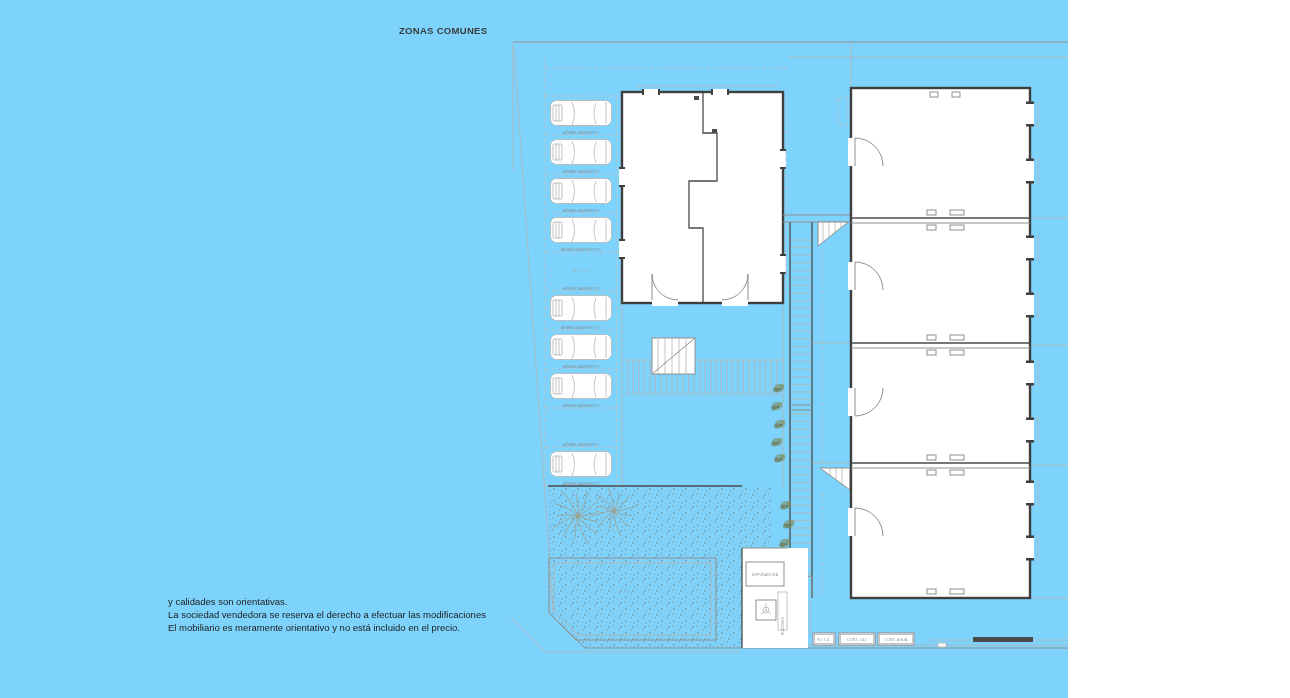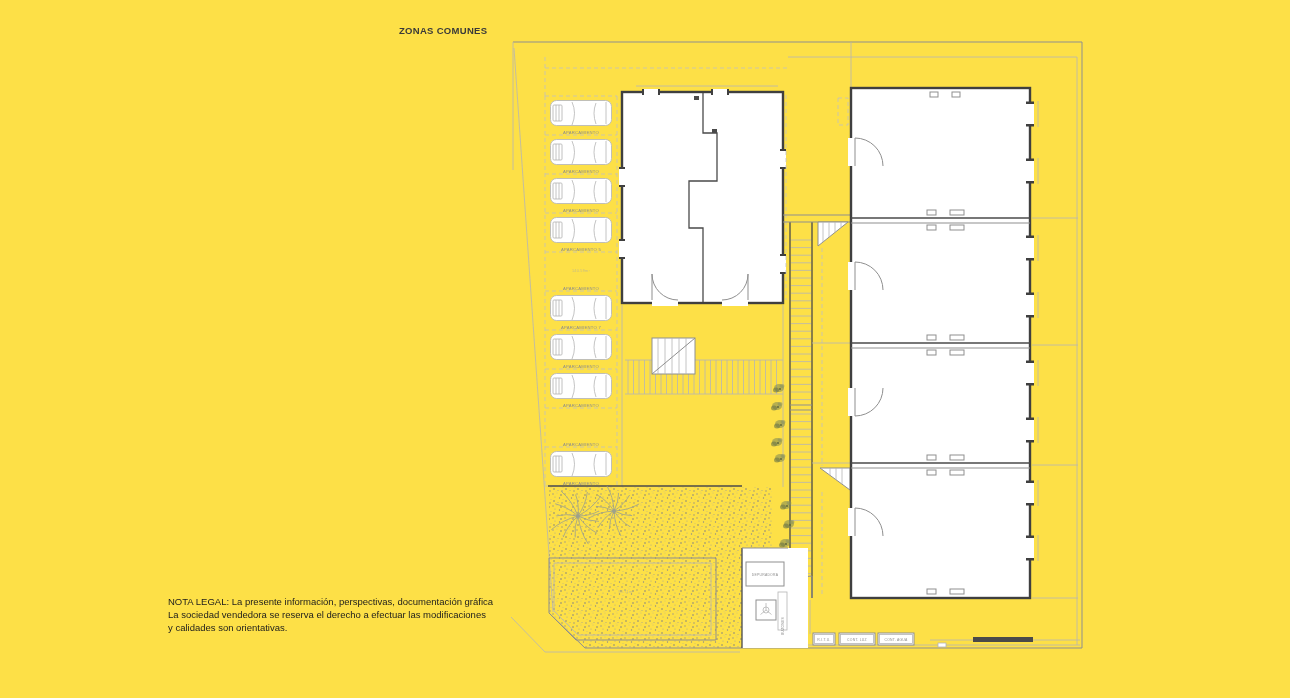--- a/index.html
+++ b/index.html
@@ -1,16 +1,16 @@
 <!DOCTYPE html>
 <html><head>
 <meta charset="utf-8">
 <style>
   html,body{margin:0;padding:0;background:#fff;}
-  .stage{position:relative;width:1290px;height:698px;background:#fde047;overflow:hidden;
+  .stage{position:relative;width:1068px;height:698px;background:#7dd3fc;overflow:hidden;
          font-family:"Liberation Sans",sans-serif;}
   .title{position:absolute;left:399px;top:25px;font-size:9.5px;letter-spacing:.3px;
          color:#3a3a3a;font-weight:bold;}
   .legal{position:absolute;left:168px;top:595px;font-size:9.5px;line-height:13.2px;color:#1c1c1c;}
   svg.plan{position:absolute;left:0;top:0;}
   
   .w {stroke:#3f3f3f;stroke-width:2.4;fill:none;}
   .w2{stroke:#4a4a4a;stroke-width:1.3;fill:none;}
   .m {stroke:#8f8f8f;stroke-width:1;fill:none;}
   .l {stroke:#b5b5b5;stroke-width:.8;fill:none;}
@@ -584,17 +584,17 @@
       </g>
 
     <g>
       <line x1="930" y1="640" x2="1080" y2="640" class="l"></line>
       <rect x="973" y="637" width="60" height="5" fill="#4a4a4a"></rect>
       <rect x="938" y="643" width="8" height="4" class="l fillw"></rect>
     </g>
   </svg>
 
   <div class="legal">
-    <div>NOTA LEGAL: La presente información, perspectivas, documentación gráfica</div>
+    <div>y calidades son orientativas.</div>
     <div>La sociedad vendedora se reserva el derecho a efectuar las modificaciones</div>
-    <div>y calidades son orientativas.</div>
+    <div>El mobiliario es meramente orientativo y no está incluido en el precio.</div>
   </div>
 </div>
 
 </body></html>

